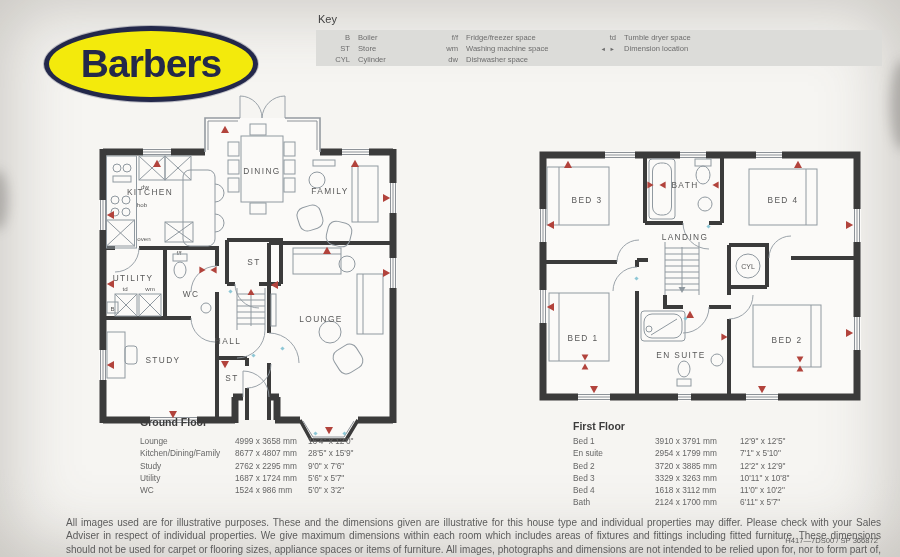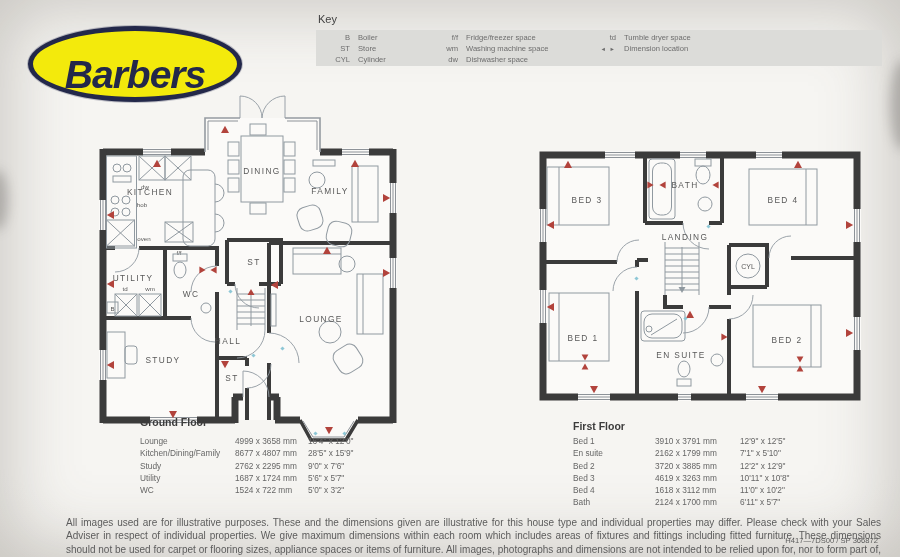--- a/index.html
+++ b/index.html
@@ -3,24 +3,24 @@
 <meta charset="utf-8">
 <style>
   html,body{margin:0;padding:0;}
   body{font-family:"Liberation Sans",sans-serif;background:#d8d5d0;}
   #page{position:relative;width:900px;height:557px;overflow:hidden;
         background:radial-gradient(130% 120% at 50% 42%, #f6f5f2 52%, #efede9 78%, #ddd9d2 100%);
         box-shadow:inset 0 0 70px 8px rgba(95,90,80,.30);}
   .smudge{position:absolute;background:rgba(60,58,55,.28);filter:blur(6px);border-radius:50%;}
 
   
-  #logo{position:absolute;left:28px;top:26px;width:204px;height:66px;
+  #logo{position:absolute;left:44px;top:26px;width:204px;height:66px;
         background:#f3ea0c;border:5px solid #23284a;border-radius:50%;
-        display:flex;align-items:flex-end;justify-content:center;
-        box-shadow:0 0 0 1px rgba(35,40,74,.25);font-style:italic;}
+        display:flex;align-items:center;justify-content:center;
+        box-shadow:0 0 0 1px rgba(35,40,74,.25);}
   #logo span{font-size:39px;font-weight:bold;color:#23284a;letter-spacing:-1px;}
 
   
   #key-title{position:absolute;left:318px;top:13px;font-size:11px;font-weight:normal;color:#3f3f3f;}
   #key-bar{position:absolute;left:316px;top:30px;width:566px;height:36px;background:#dcdcd9;
            display:flex;align-items:flex-start;padding-top:3px;box-sizing:border-box;}
   .kcol{display:flex;flex-direction:column;gap:1px;}
   .kcol1{margin-left:8px;width:108px;}
   .kcol2{width:158px;}
   .kcol3{width:170px;}
@@ -462,37 +462,37 @@
     <span>Kitchen/Dining/Family</span>
       <span>8677 x 4807 mm</span>
       <span>28'5" x 15'9"</span>
     <span>Study</span>
       <span>2762 x 2295 mm</span>
       <span>9'0" x 7'6"</span>
     <span>Utility</span>
       <span>1687 x 1724 mm</span>
       <span>5'6" x 5'7"</span>
     <span>WC</span>
-      <span>1524 x 722 mm</span>
+      <span>1524 x 986 mm</span>
       <span>5'0" x 3'2"</span>
   </div>
 
   <div class="ftitle" style="left:573px;top:420px;text-align:center;">First Floor</div>
   <div class="ftable" id="ff-table" style="left:573px;top:436px;">
     <span>Bed 1</span>
       <span>3910 x 3791 mm</span>
       <span>12'9" x 12'5"</span>
     <span>En suite</span>
-      <span>2162 x 1799 mm</span>
+      <span>2954 x 1799 mm</span>
       <span>7'1" x 5'10"</span>
     <span>Bed 2</span>
       <span>3720 x 3885 mm</span>
       <span>12'2" x 12'9"</span>
     <span>Bed 3</span>
-      <span>4619 x 3263 mm</span>
+      <span>3329 x 3263 mm</span>
       <span>10'11" x 10'8"</span>
     <span>Bed 4</span>
       <span>1618 x 3112 mm</span>
       <span>11'0" x 10'2"</span>
     <span>Bath</span>
       <span>2124 x 1700 mm</span>
       <span>6'11" x 5'7"</span>
   </div>
 
   <div id="disclaimer">All images used are for illustrative purposes. These and the dimensions given are illustrative for this house type and individual properties may differ. Please check with your Sales Adviser in respect of individual properties. We give maximum dimensions within each room which includes areas of fixtures and fittings including fitted furniture. These dimensions should not be used for carpet or flooring sizes, appliance spaces or items of furniture. All images, photographs and dimensions are not intended to be relied upon for, nor to form part of, any contract unless specifically incorporated in writing into the contract.</div>

